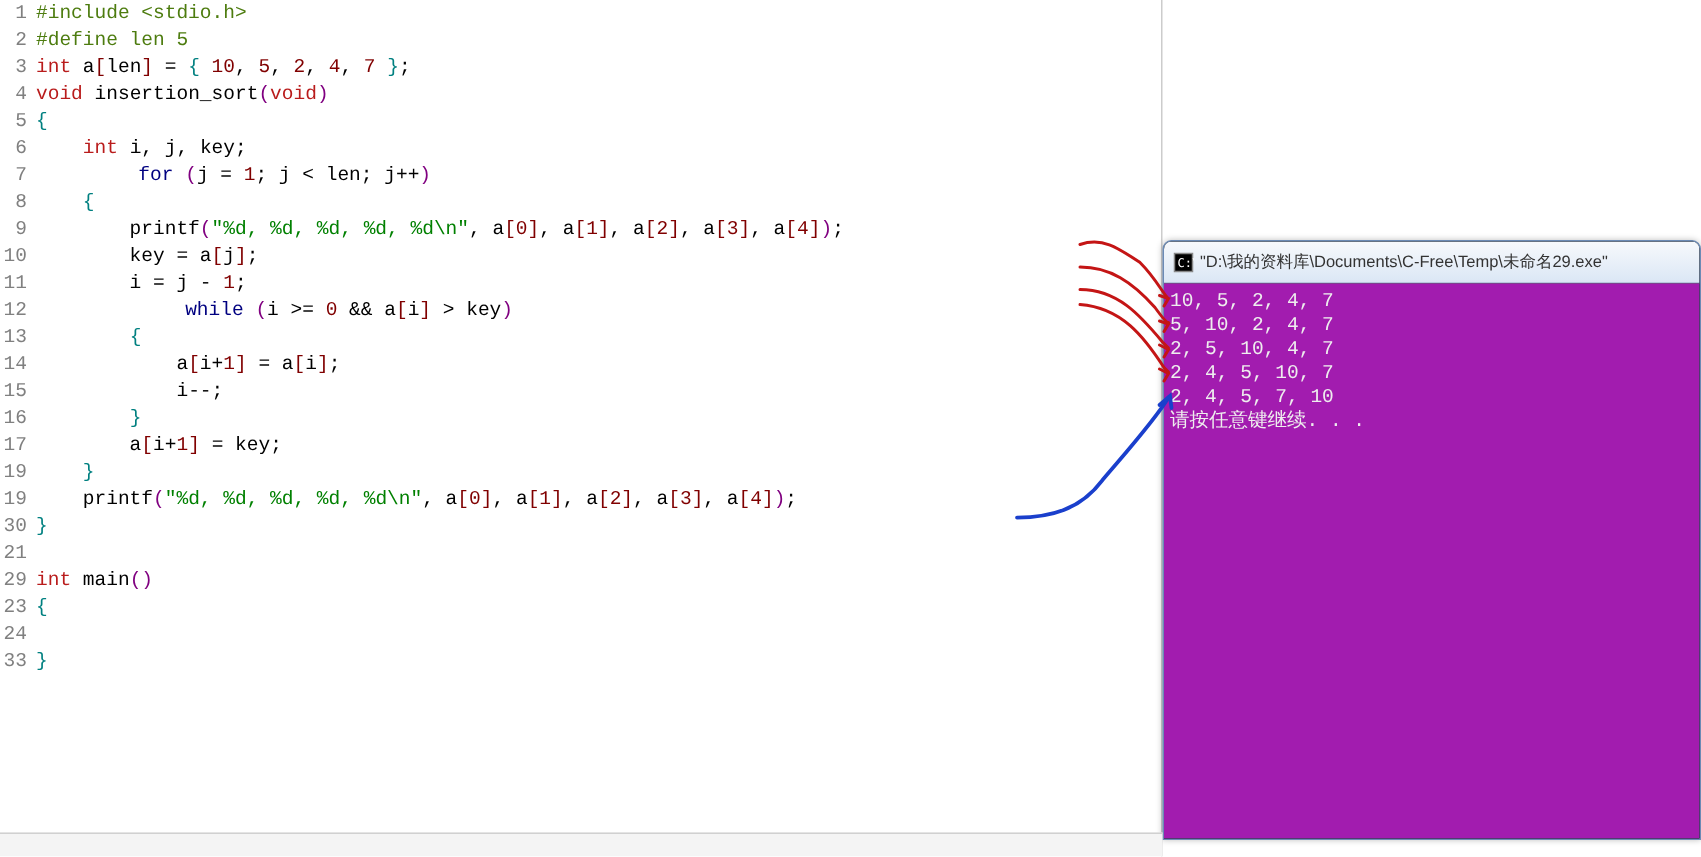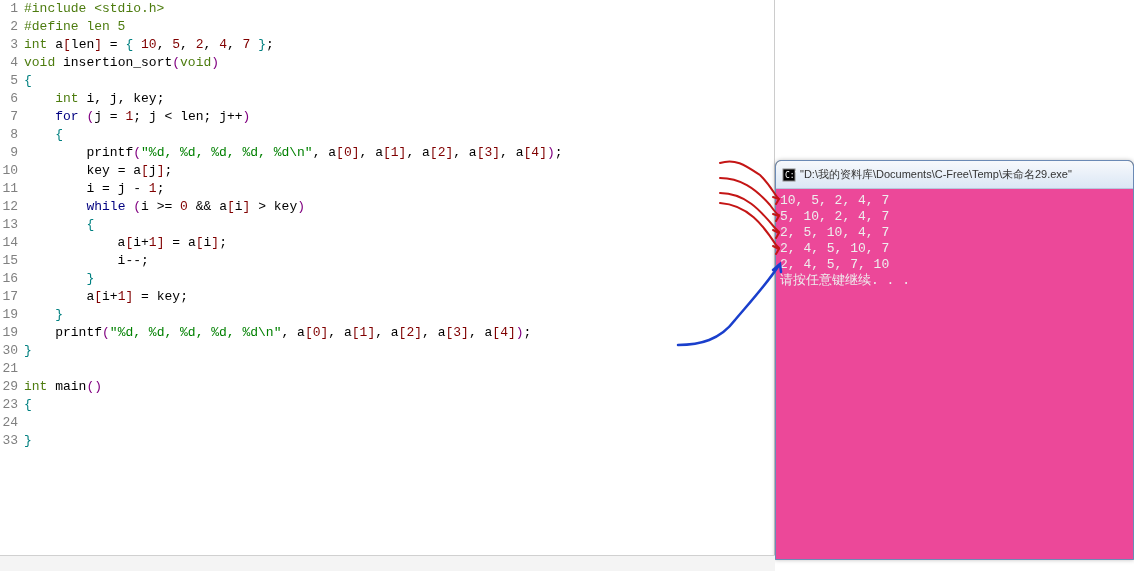--- a/index.html
+++ b/index.html
@@ -36,22 +36,22 @@
       color: #808080;
       padding-right: 4px;
       user-select: none;
       flex: 0 0 22px;
     }
     .line-content {
       padding-left: 2px;
     }
     .tk-include { color: #4d7c0f; }
     .tk-string { color: #008000; }
-    .tk-keyword { color: #000080; }
-    .tk-type { color: #4d7c0f; text-align: right; }
+    .tk-keyword { color: #000080; margin-left: 37px; }
+    .tk-type { color: #b91c1c; text-align: right; }
     .tk-num { color: #800000; }
     .tk-ident { color: #000; }
     .tk-paren { color: #800080; }
     .tk-brace { color: #008080; }
     .tk-bracket { color: #800000; }
     .tk-op { color: #000; }
     .tk-punc { color: #000; }
     .console-window {
       position: absolute;
       top: 160px;
@@ -80,21 +80,21 @@
       height: 14px;
       margin-right: 4px;
       flex: 0 0 14px;
     }
     .titlebar .title-text {
       white-space: nowrap;
       overflow: hidden;
       text-overflow: ellipsis;
     }
     .console-body {
-      background: #ec4899;
+      background: #a21caf;
       color: #eee;
       font-family: "SimSun", "Courier New", monospace;
       font-size: 13px;
       padding: 4px;
       height: calc(100% - 28px);
       white-space: pre;
       line-height: 16px;
     }
     .annotation-svg {
       position: absolute;

